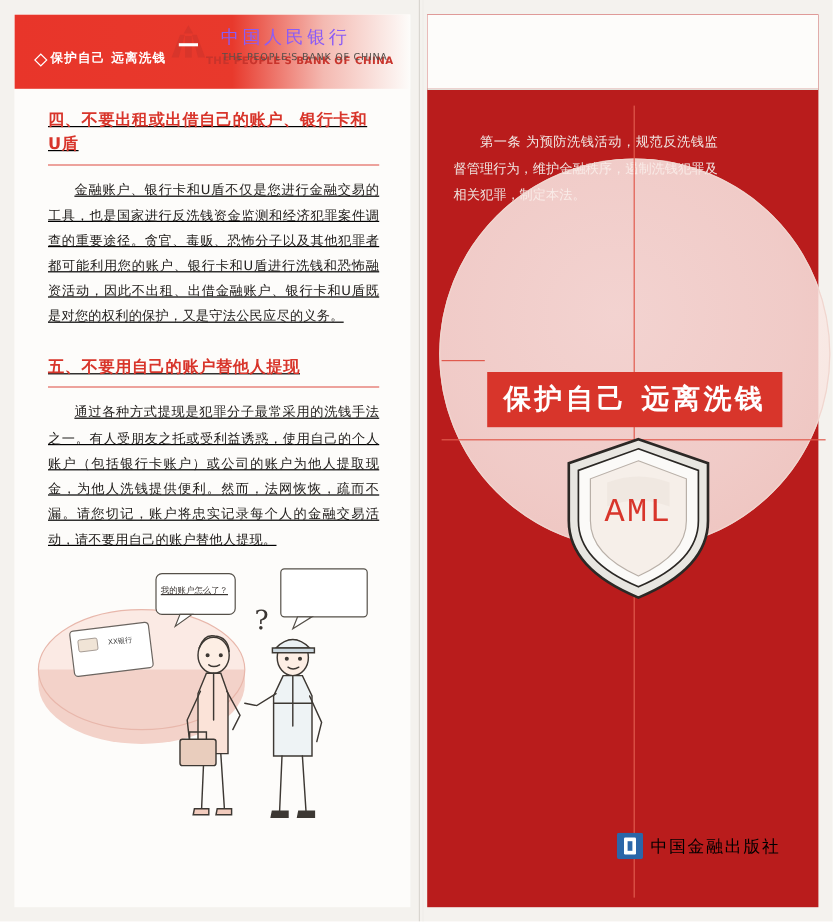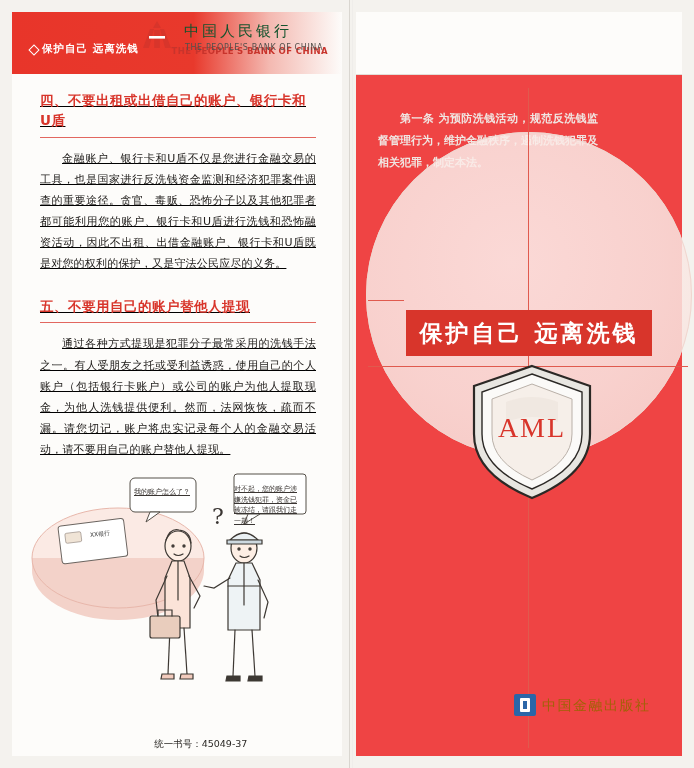--- a/index.html
+++ b/index.html
@@ -146,41 +146,40 @@
     left: 352px; top: 0;
     width: 1px; height: 768px;
     background: #efedea;
   }
 
   
   .right-panel {
     position: absolute;
     left: 356px; top: 12px;
     width: 326px; height: 744px;
-    background: #ef4444;
+    background: #b91c1c;
     overflow: hidden;
-    font-weight: bold;
   }
   .right-header {
     position: absolute;
     left: 0; top: 0;
     width: 326px; height: 62px;
     background: #fdfcfa;
     border-bottom: 0;
   }
   .pboc-logo {
     position: absolute;
     left: 140px; top: 20px;
     width: 34px; height: 30px;
   }
   .pboc-cn {
     position: absolute;
     left: 184px; top: 22px;
     font-size: 15px;
-    color: #14532d;
+    color: #8b5cf6;
     letter-spacing: 3px;
     font-family: "DejaVu Serif", serif;
   }
   .pboc-en {
     position: absolute;
     left: 185px; top: 43px;
     font-size: 8px;
     color: #55504c;
     letter-spacing: 0.6px;
   }
@@ -254,33 +253,33 @@
     width: 132px; height: 140px;
   }
   .aml-text {
     position: absolute;
     left: 466px; top: 412px;
     width: 132px;
     text-align: center;
     font-size: 28px;
     color: #d8352b;
     letter-spacing: 2px;
-    font-family: Liberation Serif, serif;
+    font-family: Liberation Mono, monospace;
   }
 
   .pub-logo {
     position: absolute;
     left: 514px; top: 694px;
     width: 22px; height: 22px;
   }
   .pub-name {
     position: absolute;
     left: 542px; top: 697px;
     font-size: 14px;
-    color: #a16207;
+    color: #000000;
     letter-spacing: 1.5px;
     font-family: "DejaVu Serif", serif;
   }
 </style>
 </head>
 <body>
 
 <div class="page">
 
   <div class="left-panel">
@@ -371,29 +370,22 @@
 
           <path d="M213 170 L211 216"></path>
           <path d="M230 170 L233 216"></path>
           <path d="M205 216 L218 216 L218 221 L204 221 Z" fill="#3d3833"></path>
           <path d="M227 216 L240 216 L240 221 L226 221 Z" fill="#3d3833"></path>
         </g>
       </svg>
     </div>
 
     <div class="bubble-text bubble1">我的账户怎么了？</div>
-    <div class="bubble-text bubble2">对不起，您的账户涉嫌洗钱犯罪，资金已被冻结，请跟我们走一趟！</div>
     <div class="card-label">XX银行</div>
 
-    <div class="footinfo">
-      <div class="row">
-        <span>统一书号：</span><span>45049-37</span>
-      </div>
-
-    </div>
 
   </div>
 
   <div class="fold"></div>
   <div class="fold2"></div>
 
   <div class="right-panel">
     <div class="right-header"></div>
     <div class="right-rule"></div>
     <div class="ghost-text">第一条 为预防洗钱活动，规范反洗钱监督管理行为，维护金融秩序，遏制洗钱犯罪及相关犯罪，制定本法。</div>

